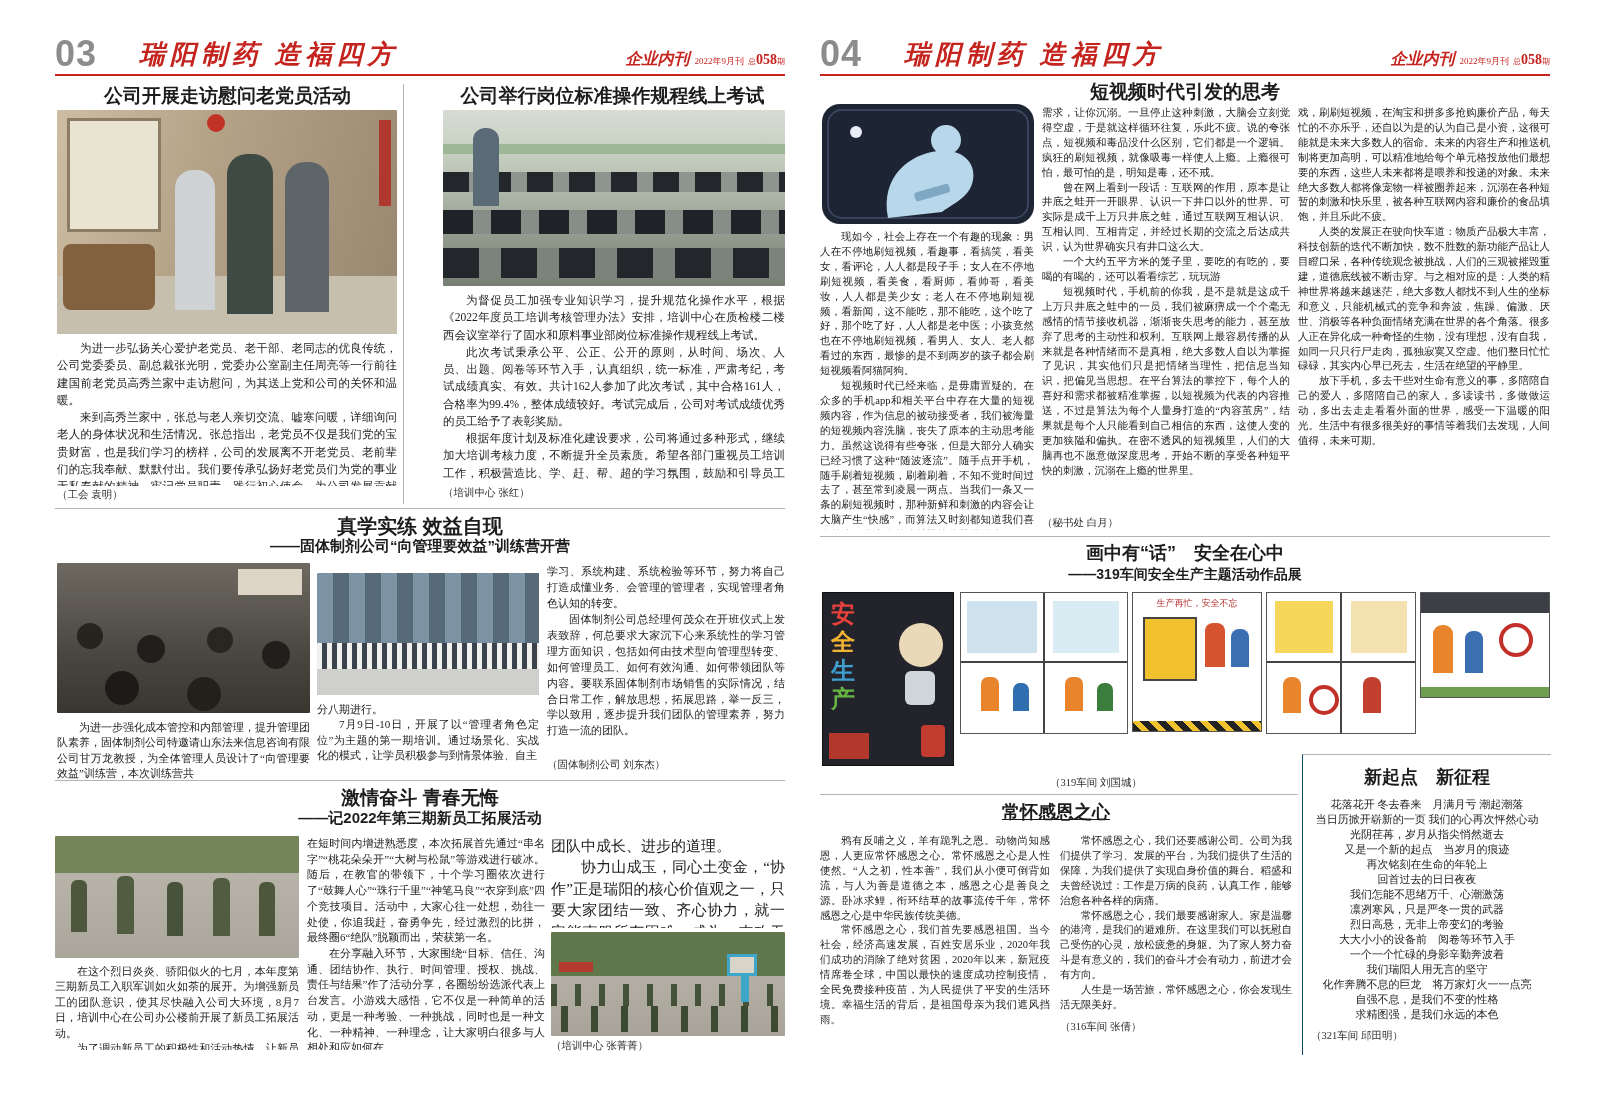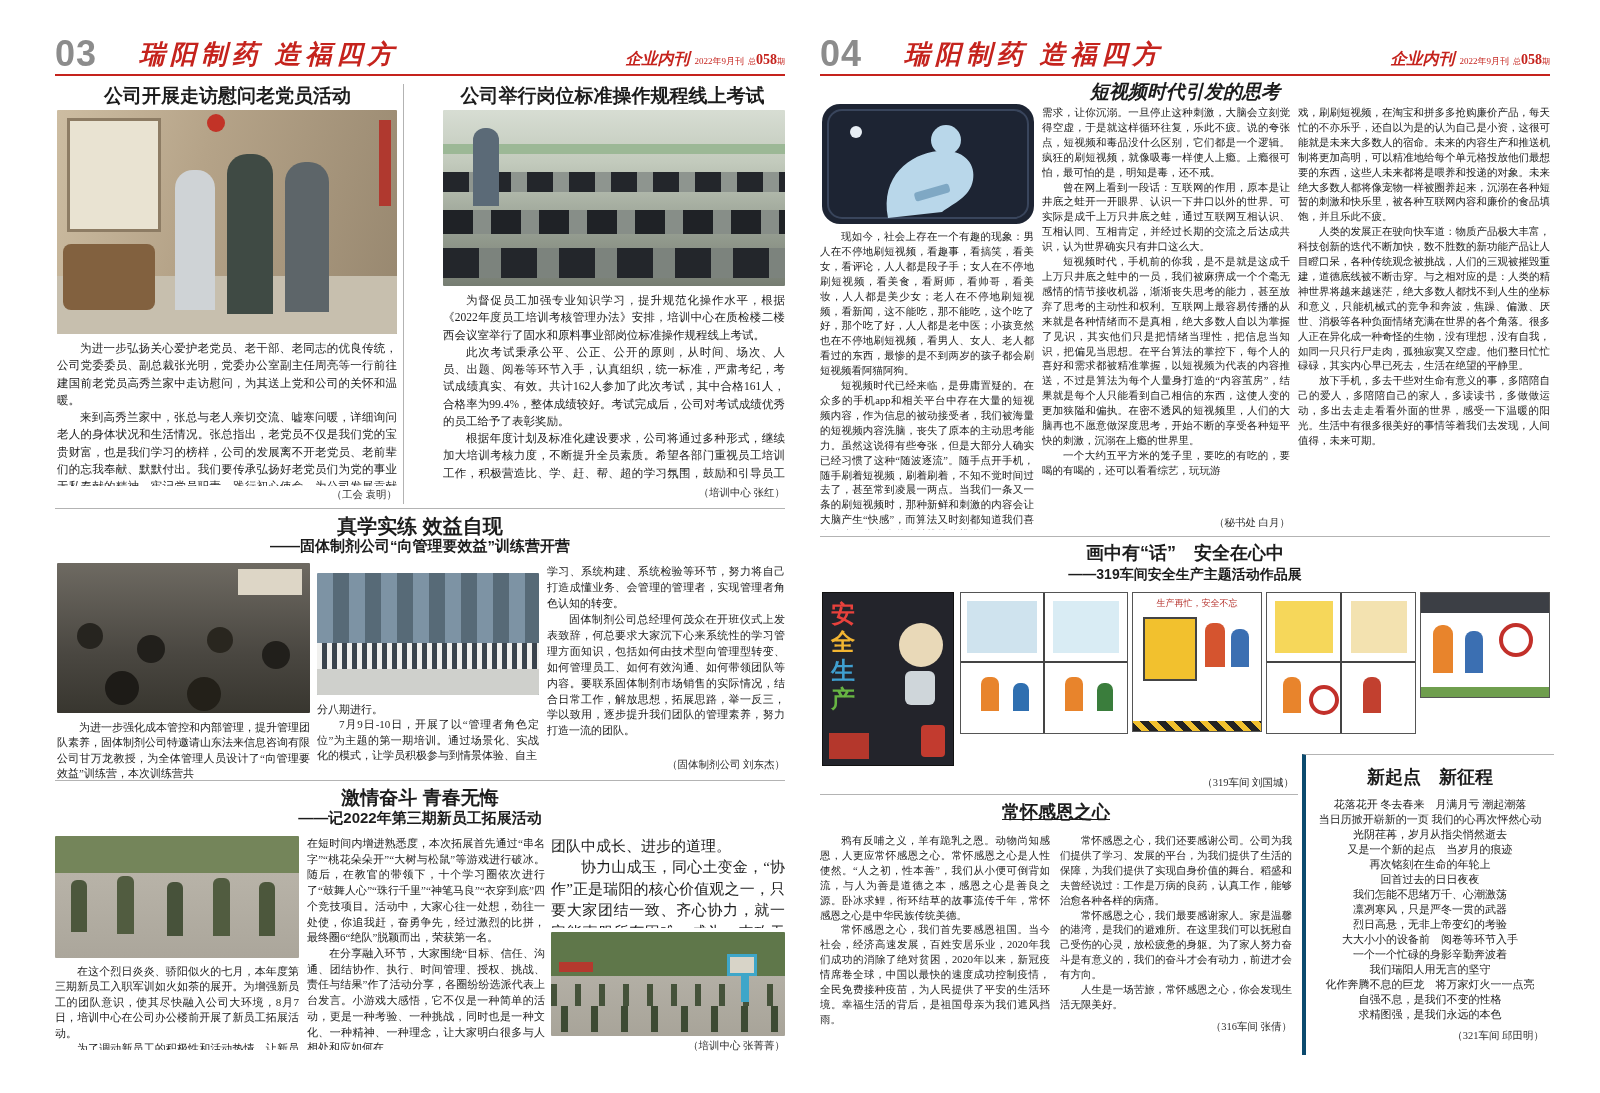--- a/index.html
+++ b/index.html
@@ -16,21 +16,21 @@
   .issue .dt{font-size:9px;} .issue .pre{font-size:8px;} .issue .num{font-size:14px;font-weight:700;} .issue .suf{font-size:8px;}
   .h1{font:700 19px/1.25 "Liberation Sans",sans-serif;text-align:center;}
   .h2{font:700 20px/1.2 "Liberation Sans",sans-serif;text-align:center;}
   .h3{font:700 18px/1.2 "Liberation Sans",sans-serif;text-align:center;}
   .sub{font:700 15px/1.25 "Liberation Sans",sans-serif;text-align:center;}
   .sub2{font:700 14px/1.25 "Liberation Sans",sans-serif;text-align:center;}
   .txt{font-size:11.5px;line-height:1.5;text-align:justify;overflow:hidden;}
   .txt.small{font-size:10.5px;line-height:1.42;}
   .txt p{margin:0;text-indent:2em;}
   .txt p.cont{text-indent:0;}
-  .byl{font-size:10.5px;color:#2e2e2e;text-align:right;white-space:nowrap;}
+  .byl{font-size:10.5px;color:#2e2e2e;white-space:nowrap;}
   .vline{border-left:1px solid #b3b3b3;width:0;}
   .hline{border-top:1px solid #b3b3b3;height:0;}
   .photo{position:absolute;overflow:hidden;border-radius:1px;}
   .decor{position:absolute;}
   .poem-line{font-size:11px;line-height:15px;text-align:center;white-space:nowrap;overflow:hidden;}
   .poster-chars{display:flex;flex-direction:column;align-items:center;gap:2px;
     font:700 24px/1.1 "Liberation Sans",sans-serif;}
   .artbox{position:absolute;background:#fff;border:1px solid #555;overflow:hidden;}
   .slogan{font-size:9px;color:#b5302a;text-align:center;white-space:nowrap;overflow:hidden;}
 </style>
@@ -154,40 +154,40 @@
     <span class="mast abs" style="left:84px;top:6px;">
       <span>瑞阳制药</span>
       <span>造福四方</span>
     </span>
     <span class="issue abs" style="right:0;top:14px;">
       <span class="lab">企业内刊</span><span class="dt">2022年9月刊</span>
       <span class="pre">总</span><span class="num">058</span><span class="suf">期</span>
     </span>
   </div>
 
-  <div class="h1 abs" style="left:0;top:44px;width:730px;font-style:italic;">短视频时代引发的思考</div>
+  <div class="h1 abs" style="left:0;top:44px;width:730px;">短视频时代引发的思考</div>
   <div class="photo" style="left:2px;top:68px;width:212px;height:120px;background:#ffffff;">
     <svg width="212" height="120" viewBox="0 0 212 120">
       <rect x="0" y="0" width="212" height="120" rx="18" fill="#1d2433"></rect>
       <rect x="6" y="6" width="200" height="108" rx="14" fill="none" stroke="#39455c" stroke-width="2"></rect>
       <circle cx="34" cy="28" r="6" fill="#e8eef5"></circle>
       <path d="M66 114 C58 72 88 50 116 47 C142 44 154 60 151 76 C148 93 132 99 120 108 Z" fill="#b9d7ea"></path>
       <circle cx="124" cy="36" r="15" fill="#b9d7ea"></circle>
       <rect x="92" y="84" width="36" height="9" rx="3" fill="#7fa8c4" transform="rotate(-16 110 88)"></rect>
     </svg>
   </div>
   <div class="txt small" style="position:absolute;left:0;top:194px;width:214px;height:300px;">
     <p>现如今，社会上存在一个有趣的现象：男人在不停地刷短视频，看趣事，看搞笑，看美女，看评论，人人都是段子手；女人在不停地刷短视频，看美食，看厨师，看帅哥，看美妆，人人都是美少女；老人在不停地刷短视频，看新闻，这不能吃，那不能吃，这个吃了好，那个吃了好，人人都是老中医；小孩竟然也在不停地刷短视频，看男人、女人、老人都看过的东西，最惨的是不到两岁的孩子都会刷短视频看阿猫阿狗。</p>
     <p>短视频时代已经来临，是毋庸置疑的。在众多的手机app和相关平台中存在大量的短视频内容，作为信息的被动接受者，我们被海量的短视频内容洗脑，丧失了原本的主动思考能力。虽然这说得有些夸张，但是大部分人确实已经习惯了这种“随波逐流”。随手点开手机，随手刷着短视频，刷着刷着，不知不觉时间过去了，甚至常到凌晨一两点。当我们一条又一条的刷短视频时，那种新鲜和刺激的内容会让大脑产生“快感”，而算法又时刻都知道我们喜欢什么，你喜欢什么就推给你推送什么，无限满足你内心的</p>
   </div>
   <div class="txt small" style="position:absolute;left:222px;top:70px;width:248px;height:406px;">
     <p class="cont">需求，让你沉溺。一旦停止这种刺激，大脑会立刻觉得空虚，于是就这样循环往复，乐此不疲。说的夸张点，短视频和毒品没什么区别，它们都是一个逻辑。疯狂的刷短视频，就像吸毒一样使人上瘾。上瘾很可怕，最可怕的是，明知是毒，还不戒。</p>
     <p>曾在网上看到一段话：互联网的作用，原本是让井底之蛙开一开眼界、认识一下井口以外的世界。可实际是成千上万只井底之蛙，通过互联网互相认识、互相认同、互相肯定，并经过长期的交流之后达成共识，认为世界确实只有井口这么大。</p>
+    <p>一个大约五平方米的笼子里，要吃的有吃的，要喝的有喝的，还可以看看综艺，玩玩游</p>
     <p>短视频时代，手机前的你我，是不是就是这成千上万只井底之蛙中的一员，我们被麻痹成一个个毫无感情的情节接收机器，渐渐丧失思考的能力，甚至放弃了思考的主动性和权利。互联网上最容易传播的从来就是各种情绪而不是真相，绝大多数人自以为掌握了见识，其实他们只是把情绪当理性，把信息当知识，把偏见当思想。在平台算法的掌控下，每个人的喜好和需求都被精准掌握，以短视频为代表的内容推送，不过是算法为每个人量身打造的“内容茧房”，结果就是每个人只能看到自己相信的东西，这使人变的更加狭隘和偏执。在密不透风的短视频里，人们的大脑再也不愿意做深度思考，开始不断的享受各种短平快的刺激，沉溺在上瘾的世界里。</p>
-    <p>一个大约五平方米的笼子里，要吃的有吃的，要喝的有喝的，还可以看看综艺，玩玩游</p>
   </div>
   <div class="byl abs" style="left:222px;top:480px;width:248px;">（秘书处 白月）</div>
   <div class="txt small" style="position:absolute;left:478px;top:70px;width:252px;height:404px;">
     <p class="cont">戏，刷刷短视频，在淘宝和拼多多抢购廉价产品，每天忙的不亦乐乎，还自以为是的认为自己是小资，这很可能就是未来大多数人的宿命。未来的内容生产和推送机制将更加高明，可以精准地给每个单元格投放他们最想要的东西，这些人未来都将是喂养和投递的对象。未来绝大多数人都将像宠物一样被圈养起来，沉溺在各种短暂的刺激和快乐里，被各种互联网内容和廉价的食品填饱，并且乐此不疲。</p>
     <p>人类的发展正在驶向快车道：物质产品极大丰富，科技创新的迭代不断加快，数不胜数的新功能产品让人目瞪口呆，各种传统观念被挑战，人们的三观被摧毁重建，道德底线被不断击穿。与之相对应的是：人类的精神世界将越来越迷茫，绝大多数人都找不到人生的坐标和意义，只能机械式的竞争和奔波，焦躁、偏激、厌世、消极等各种负面情绪充满在世界的各个角落。很多人正在异化成一种奇怪的生物，没有理想，没有自我，如同一只只行尸走肉，孤独寂寞又空虚。他们整日忙忙碌碌，其实内心早已死去，生活在绝望的平静里。</p>
     <p>放下手机，多去干些对生命有意义的事，多陪陪自己的爱人，多陪陪自己的家人，多读读书，多做做运动，多出去走走看看外面的世界，感受一下温暖的阳光。生活中有很多很美好的事情等着我们去发现，人间值得，未来可期。</p>
   </div>
 
   <div class="hline abs" style="left:0;top:500px;width:730px;"></div>
 
@@ -252,21 +252,21 @@
     <p>鸦有反哺之义，羊有跪乳之恩。动物尚知感恩，人更应常怀感恩之心。常怀感恩之心是人性使然。“人之初，性本善”，我们从小便可倒背如流，与人为善是道德之本，感恩之心是善良之源。卧冰求鲤，衔环结草的故事流传千年，常怀感恩之心是中华民族传统美德。</p>
     <p>常怀感恩之心，我们首先要感恩祖国。当今社会，经济高速发展，百姓安居乐业，2020年我们成功的消除了绝对贫困，2020年以来，新冠疫情席卷全球，中国以最快的速度成功控制疫情，全民免费接种疫苗，为人民提供了平安的生活环境。幸福生活的背后，是祖国母亲为我们遮风挡雨。</p>
   </div>
   <div class="txt small" style="position:absolute;left:240px;top:798px;width:232px;height:182px;">
     <p>常怀感恩之心，我们还要感谢公司。公司为我们提供了学习、发展的平台，为我们提供了生活的保障，为我们提供了实现自身价值的舞台。稻盛和夫曾经说过：工作是万病的良药，认真工作，能够治愈各种各样的病痛。</p>
     <p>常怀感恩之心，我们最要感谢家人。家是温馨的港湾，是我们的避难所。在这里我们可以抚慰自己受伤的心灵，放松疲惫的身躯。为了家人努力奋斗是有意义的，我们的奋斗才会有动力，前进才会有方向。</p>
     <p>人生是一场苦旅，常怀感恩之心，你会发现生活无限美好。</p>
   </div>
   <div class="byl abs" style="left:240px;top:984px;width:232px;">（316车间 张倩）</div>
 
-  <div class="abs" style="left:482px;top:718px;width:248px;height:300px;border-left:4px solid #0c4a6e;border-top:1px solid #b3b3b3;">
+  <div class="abs" style="left:482px;top:718px;width:248px;height:300px;border-left:1px solid #0c4a6e;border-top:1px solid #b3b3b3;">
     <div class="h3 abs" style="left:0;top:12px;width:248px;">新起点　新征程</div>
     <div class="abs" style="left:6px;top:42px;width:236px;">
       <div class="poem-line">花落花开 冬去春来　月满月亏 潮起潮落</div>
       <div class="poem-line">当日历掀开崭新的一页 我们的心再次怦然心动</div>
       <div class="poem-line">光阴荏苒，岁月从指尖悄然逝去</div>
       <div class="poem-line">又是一个新的起点　当岁月的痕迹</div>
       <div class="poem-line">再次铭刻在生命的年轮上</div>
       <div class="poem-line">回首过去的日日夜夜</div>
       <div class="poem-line">我们怎能不思绪万千、心潮激荡</div>
       <div class="poem-line">凛冽寒风，只是严冬一贯的武器</div>

